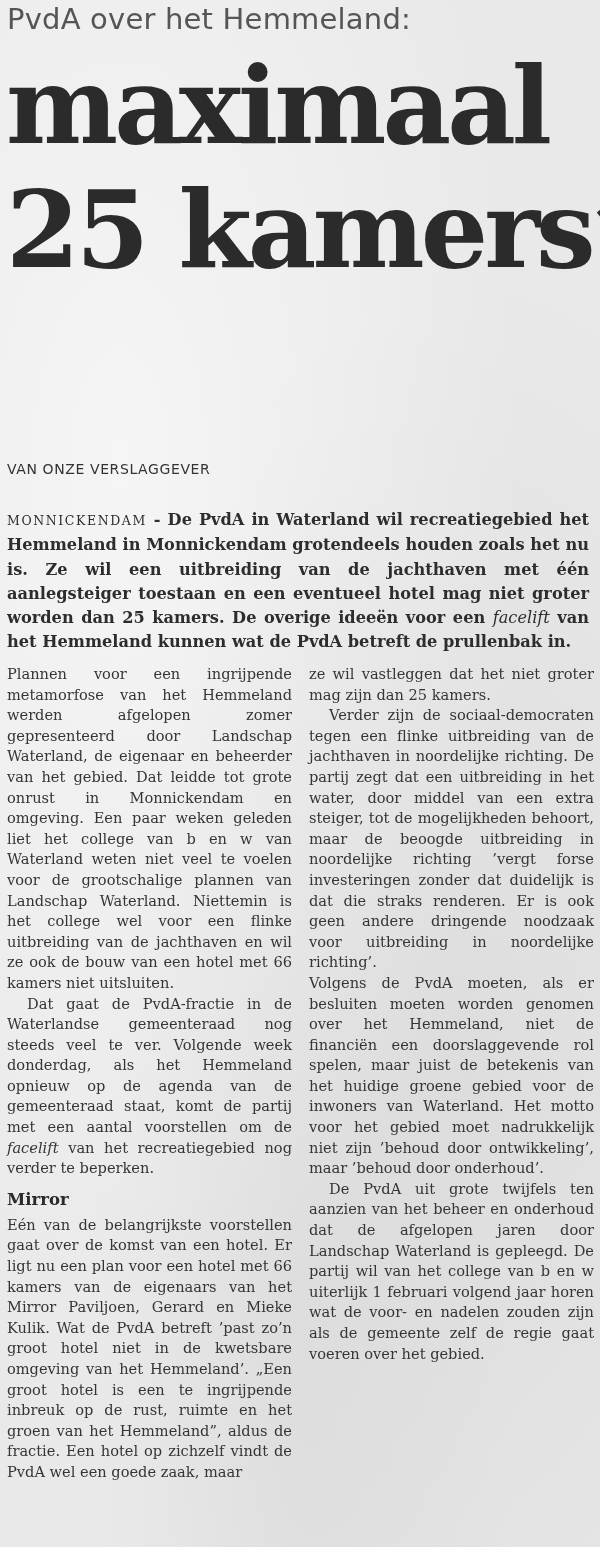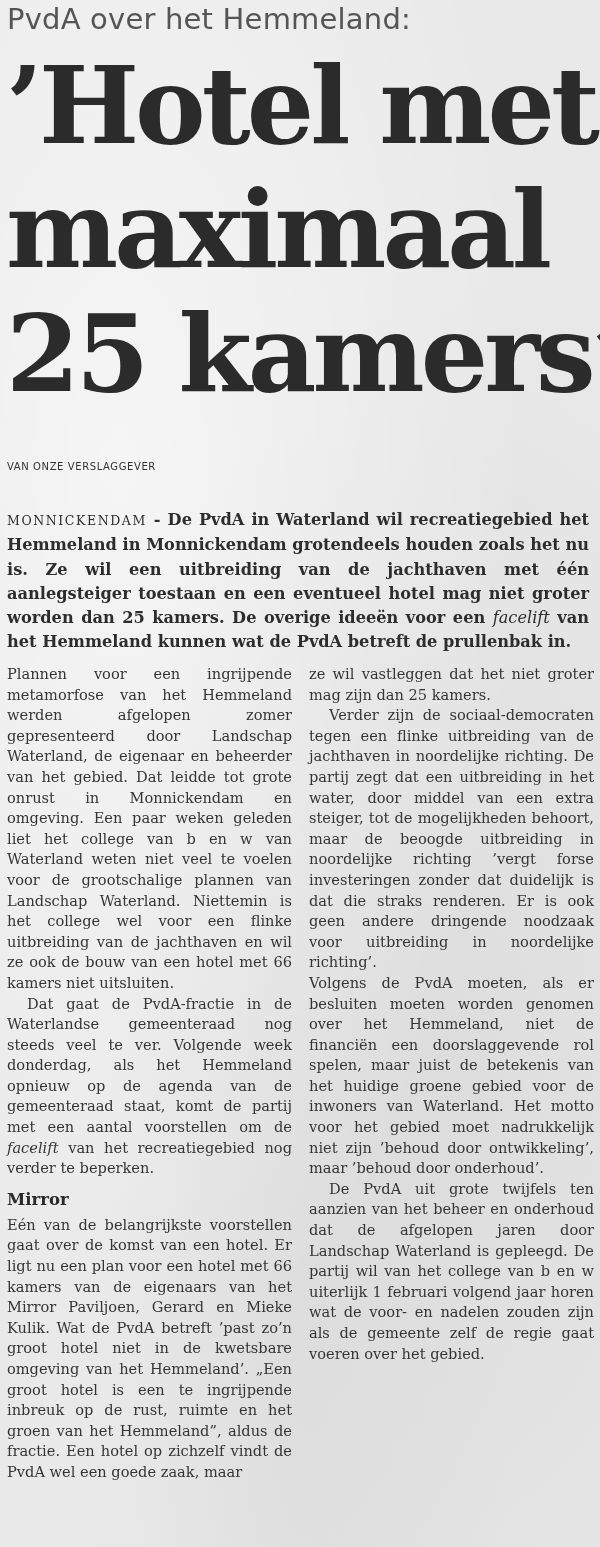--- a/index.html
+++ b/index.html
@@ -21,21 +21,21 @@
   }
   .headline {
     position: absolute; left: 6px; top: 44px; width: 594px;
     font-family: "DejaVu Serif", serif; font-weight: bold;
     font-size: 106px; line-height: 124px; color: #2b2b2b;
     letter-spacing: -4px; margin: 0;
   }
   .headline span { display: block; white-space: nowrap; }
   .byline {
     position: absolute; left: 7px; top: 461px;
-    font-family: "DejaVu Sans", sans-serif; font-size: 10px;
+    font-family: "DejaVu Sans", sans-serif; font-size: 14px;
     letter-spacing: 0.6px; color: #333;
   }
   .lead {
     position: absolute; left: 7px; top: 508px; width: 582px;
     font-family: "DejaVu Serif", serif; font-weight: bold;
     font-size: 16.2px; line-height: 24.3px; color: #2d2d2d;
     text-align: justify; margin: 0;
   }
   .lead .dateline { font-weight: normal; font-size: 12.5px; letter-spacing: 1.6px; }
   .lead em { font-weight: normal; font-style: italic; }
@@ -54,21 +54,20 @@
     font-weight: bold; color: #2b2b2b;
   }
 </style>
 </head>
 <body>
 
 <div>
   <div class="kicker">PvdA over het Hemmeland:</div>
 
   <h1 class="headline">
-    <span>’Hotel met</span>
     <span>maximaal</span>
     <span>25 kamers’</span>
   </h1>
 
   <div class="byline">VAN ONZE VERSLAGGEVER</div>
 
   <p class="lead"><span class="dateline">MONNICKENDAM</span><span> - De PvdA in Waterland wil recreatiegebied het Hemmeland in Monnickendam grotendeels houden zoals het nu is. Ze wil een uitbreiding van de jachthaven met één aanlegsteiger toestaan en een eventueel hotel mag niet groter worden dan 25 kamers. De overige ideeën voor een </span><em>facelift</em><span> van het Hemmeland kunnen wat de PvdA betreft de prullenbak in.</span></p>
 
   <div class="col left">
     <p>Plannen voor een ingrijpende metamorfose van het Hemmeland werden afgelopen zomer gepresenteerd door Landschap Waterland, de eigenaar en beheerder van het gebied. Dat leidde tot grote onrust in Monnickendam en omgeving. Een paar weken geleden liet het college van b en w van Waterland weten niet veel te voelen voor de grootschalige plannen van Landschap Waterland. Niettemin is het college wel voor een flinke uitbreiding van de jachthaven en wil ze ook de bouw van een hotel met 66 kamers niet uitsluiten.</p>

